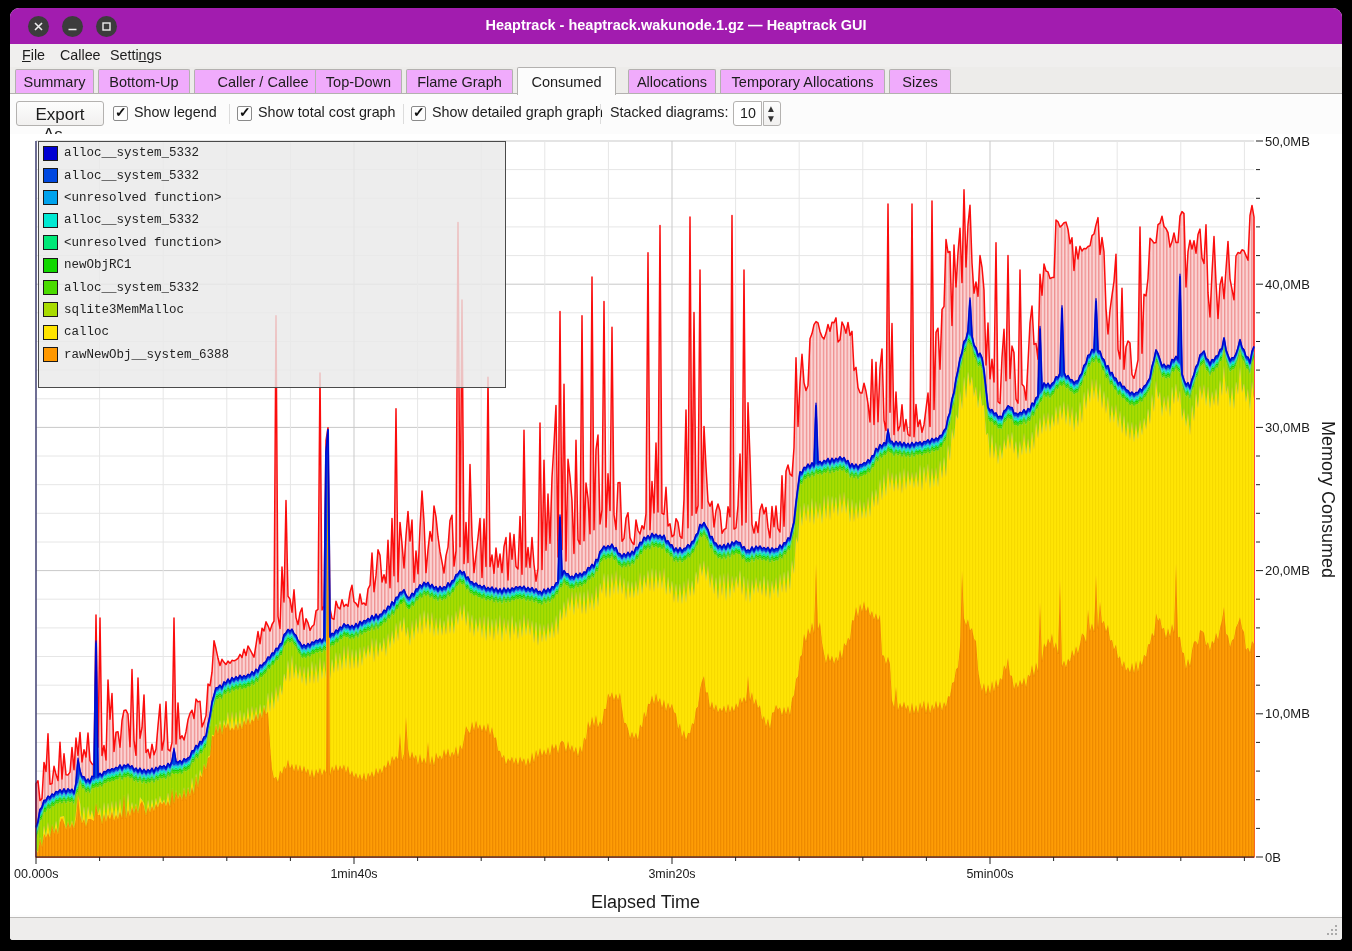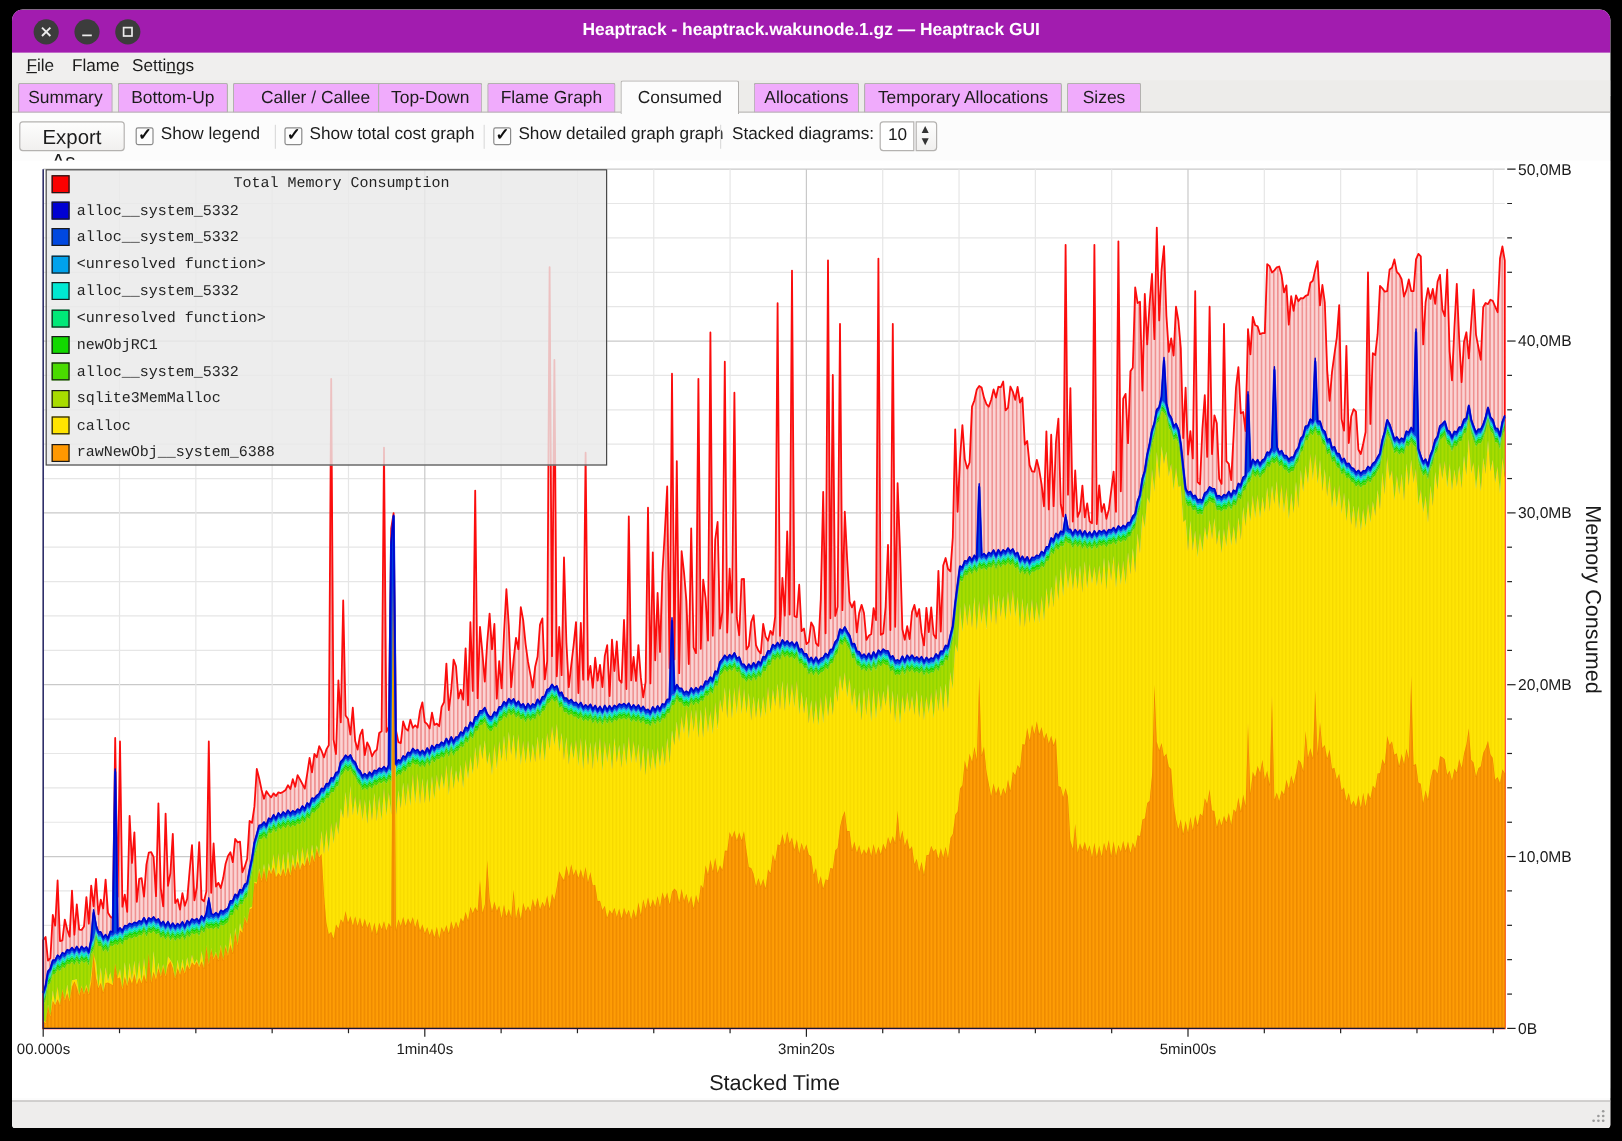--- a/index.html
+++ b/index.html
@@ -38,21 +38,21 @@
     <div class="wbtn" style="left:51.5px"><svg width="21" height="21">
           <path d="M6.5 13.5H14.5" stroke="#ececec" stroke-width="1.6"></path>
         </svg></div>
     <div class="wbtn" style="left:85.5px"><svg width="21" height="21">
           <rect x="7" y="7" width="7" height="7" fill="none" stroke="#ececec" stroke-width="1.4"></rect>
         </svg></div>
     <div class="ttl">Heaptrack - heaptrack.wakunode.1.gz — Heaptrack GUI</div>
   </div>
   <div class="menubar">
     <span style="left:12px"><u>F</u>ile</span>
-    <span style="left:50px">Flame</span>
+    <span style="left:50px">Callee</span>
     <span style="left:100px">Setti<u>n</u>gs</span>
   </div>
   <div class="tabrow">
     <div class="tab" style="left:5px;width:79px">Summary</div>
     <div class="tab" style="left:88px;width:92px">Bottom-Up</div>
     <div class="tab" style="left:184px;width:138px">Caller / Callee</div>
     <div class="tab" style="left:305px;width:87px">Top-Down</div>
     <div class="tab" style="left:396px;width:107px">Flame Graph</div>
     <div class="tab act" style="left:507px;width:99px">Consumed</div>
     <div class="tab" style="left:618px;width:88px">Allocations</div>
@@ -211,24 +211,20 @@
 <line x1="1117.2" y1="857.0" x2="1117.2" y2="861.0" stroke="#222" stroke-width="1"></line>
 <line x1="1180.8" y1="857.0" x2="1180.8" y2="861.0" stroke="#222" stroke-width="1"></line>
 <line x1="1244.4" y1="857.0" x2="1244.4" y2="861.0" stroke="#222" stroke-width="1"></line>
 <text x="14" y="878.0" font-size="12.5" fill="#1a1a1a" text-anchor="start">00.000s</text>
 <text x="354" y="878.0" font-size="12.5" fill="#1a1a1a" text-anchor="middle">1min40s</text>
 <text x="672" y="878.0" font-size="12.5" fill="#1a1a1a" text-anchor="middle">3min20s</text>
 <text x="990" y="878.0" font-size="12.5" fill="#1a1a1a" text-anchor="middle">5min00s</text>
     </svg>
     <div class="legend">
 <div class="lr">
-          <div class="sw" style="background:#fb0000"></div>
-          <div class="lt" style="flex:1;text-align:center">Total Memory Consumption</div>
-        </div>
-<div class="lr">
           <div class="sw" style="background:#0000d2"></div>
           <div class="lt">alloc__system_5332</div>
         </div>
 <div class="lr">
           <div class="sw" style="background:#0048e0"></div>
           <div class="lt">alloc__system_5332</div>
         </div>
 <div class="lr">
           <div class="sw" style="background:#00a2ec"></div>
           <div class="lt">&lt;unresolved function&gt;</div>
@@ -256,21 +252,21 @@
 <div class="lr">
           <div class="sw" style="background:#ffe400"></div>
           <div class="lt">calloc</div>
         </div>
 <div class="lr">
           <div class="sw" style="background:#ff9800"></div>
           <div class="lt">rawNewObj__system_6388</div>
         </div>
     </div>
     <div class="yt">Memory Consumed</div>
-    <div class="xt">Stacked Time</div>
+    <div class="xt">Elapsed Time</div>
   </div>
   <div class="status">
       <svg width="14" height="14" style="position:absolute;right:3px;bottom:3px">
         <circle cx="11" cy="3" r="1.1" fill="#9a9a9a"></circle>
         <circle cx="7" cy="7" r="1.1" fill="#9a9a9a"></circle>
         <circle cx="11" cy="7" r="1.1" fill="#9a9a9a"></circle>
         <circle cx="3" cy="11" r="1.1" fill="#9a9a9a"></circle>
         <circle cx="7" cy="11" r="1.1" fill="#9a9a9a"></circle>
         <circle cx="11" cy="11" r="1.1" fill="#9a9a9a"></circle>
       </svg>

